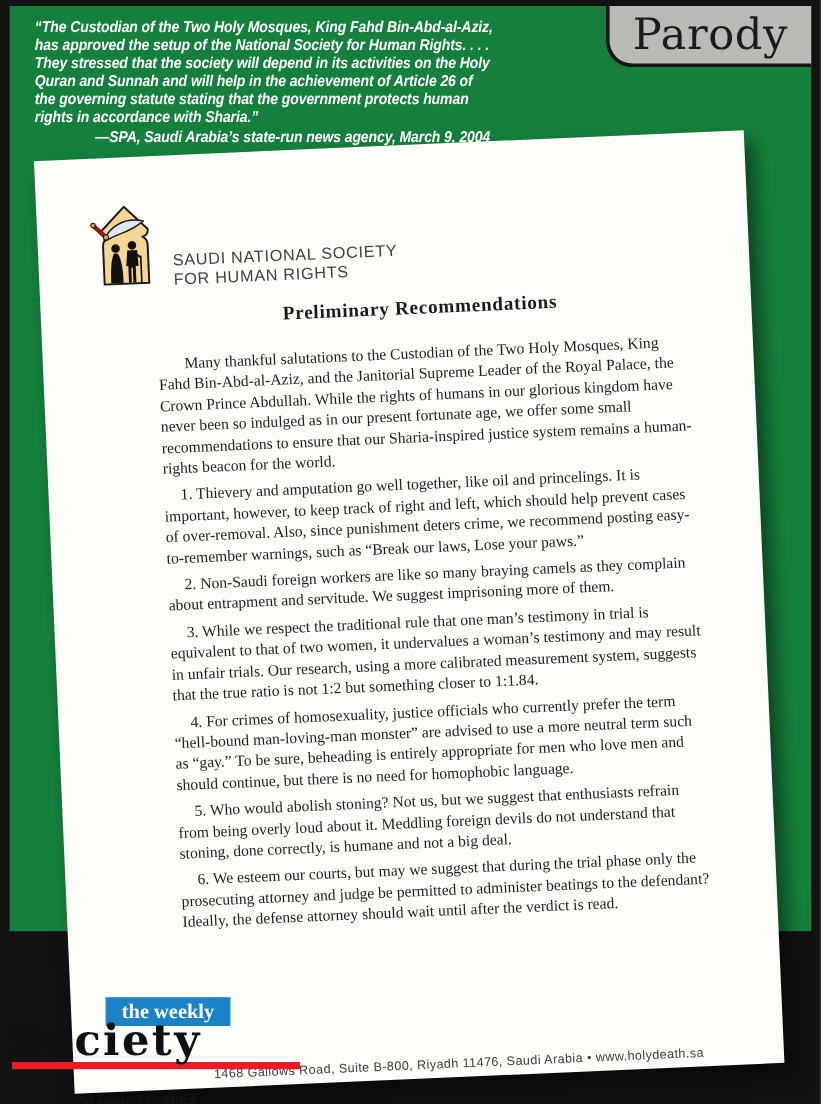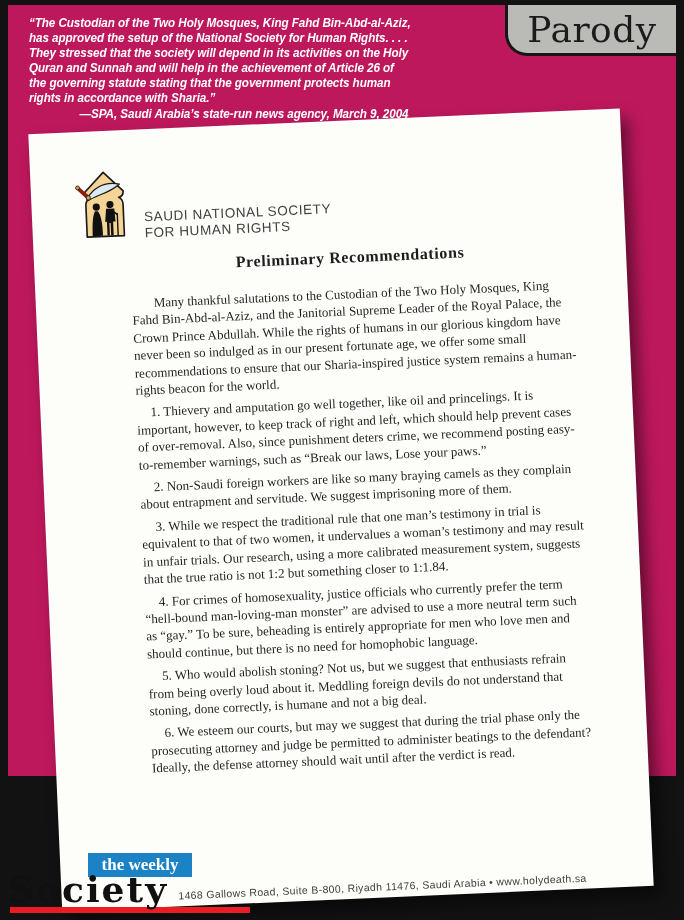--- a/index.html
+++ b/index.html
@@ -4,21 +4,21 @@
 <style>
   html,body{margin:0;padding:0;}
   body{
     width:684px;height:920px;position:relative;overflow:hidden;
     background:#121212;
     font-family:"Liberation Sans",sans-serif;
   }
   
   .green-page{
     position:absolute;left:8px;top:5px;width:668px;height:771px;
-    background:#be185d;
+    background:#15803d;
   }
   
   .pull-quote{
     position:absolute;left:21px;top:10px;z-index:3;
     color:#ffffff;font-weight:bold;font-style:italic;
     font-size:13px;line-height:15px;letter-spacing:-0.1px;
     transform:scaleX(0.9);transform-origin:left top;
     white-space:nowrap;
   }
   .pull-quote .attr{margin-left:56px;margin-top:1px;}
@@ -65,21 +65,21 @@
     position:absolute;left:86px;top:761px;width:470px;
     text-align:center;white-space:nowrap;
     font-size:10.5px;letter-spacing:0.35px;color:#3c3c3c;
   }
   
   .masthead{position:absolute;left:0;top:826px;width:260px;z-index:4;}
   .mast-top{
     margin-left:80px;width:104px;height:24px;
     background:#1b82c5;color:#ffffff;
     font-family:"Liberation Serif",serif;font-weight:bold;font-size:17px;
-    text-align:center;line-height:24px;margin-top:22px;
+    text-align:center;line-height:24px;
   }
   .mast-main{
     margin-left:0px;margin-top:-5px;line-height:34px;
     font-family:"DejaVu Serif",serif;font-weight:bold;
     font-size:36px;letter-spacing:2px;color:#101010;
   }
   .mast-bar{width:240px;height:6px;background:#ed1c24;margin-left:2px;margin-top:1px;}
   .mast-date{
     margin-left:58px;margin-top:19px;
     font-family:"Liberation Serif",serif;font-weight:bold;

